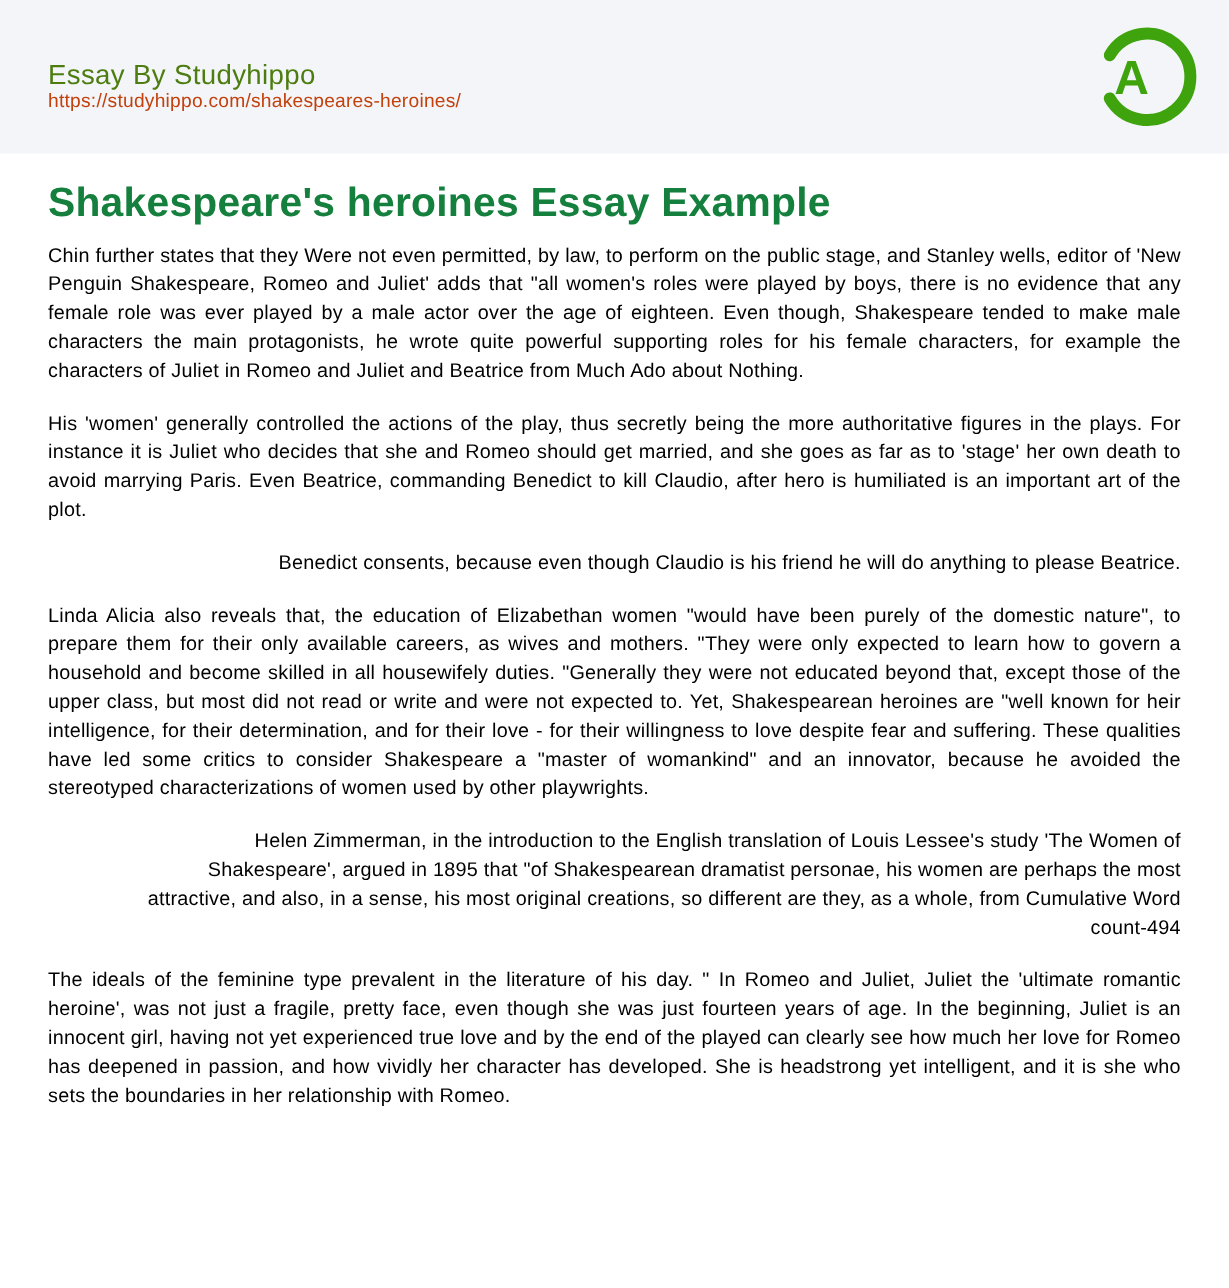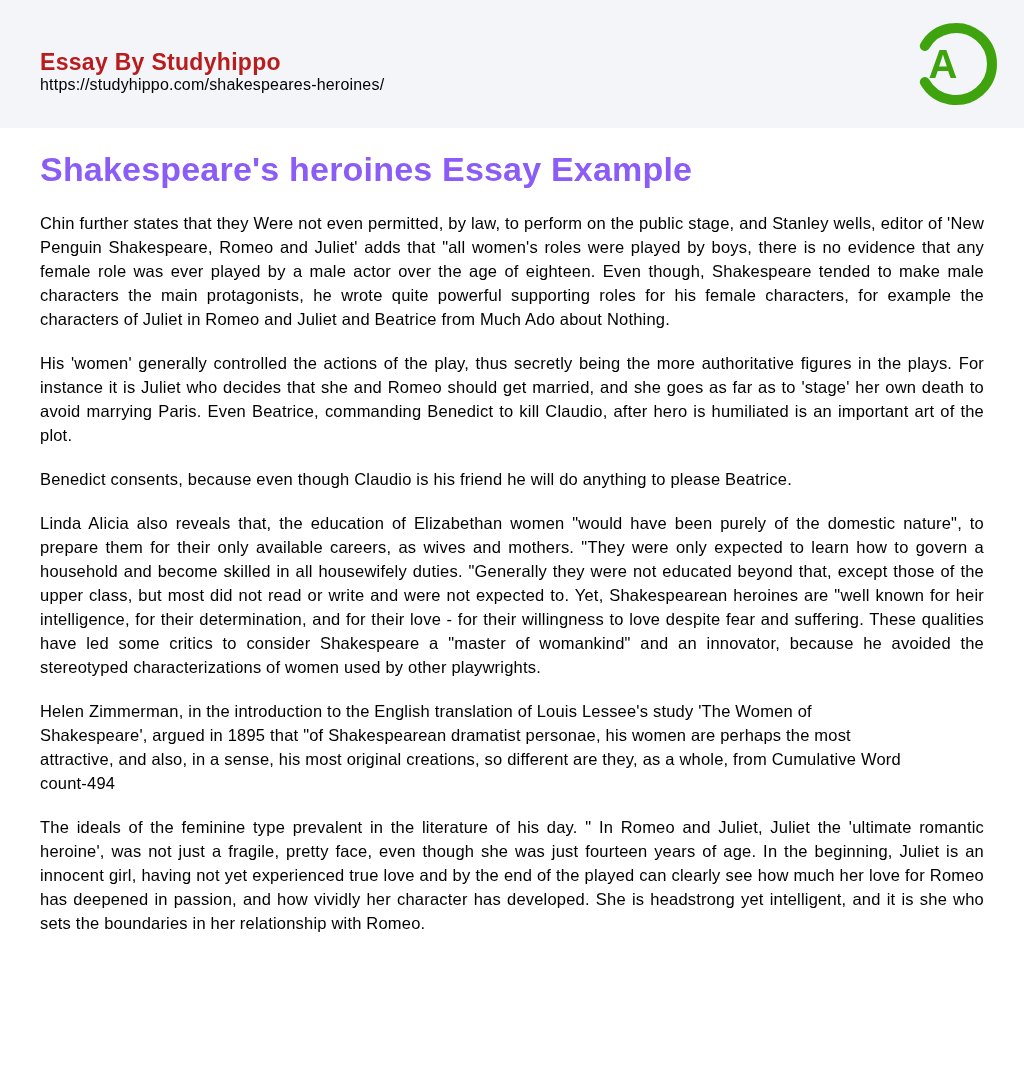--- a/index.html
+++ b/index.html
@@ -16,57 +16,57 @@
   .page-header {
     height: 128px;
     background: #f3f5f9;
     display: flex;
     justify-content: space-between;
     align-items: center;
     padding: 0 24px 0 40px;
   }
   .header-text { padding-top: 14px; }
   .site-title {
-    color: #b91c1c;
+    color: #4d7c0f;
     font-size: 23px;
-    font-weight: 700;
+    font-weight: 400;
     letter-spacing: 0.3px;
     margin-bottom: 0;
   }
   .essay-url {
-    color: #000000;
+    color: #c2410c;
     font-size: 16px;
     font-weight: 400;
     text-decoration: none;
     letter-spacing: 0.2px;
     display: inline-block;
   }
   .logo-svg { display: block; }
 
   
   .article {
     padding: 22px 40px 40px 40px;
   }
   .essay-title {
-    color: #8b5cf6;
+    color: #15803d;
     font-size: 34px;
     font-weight: 800;
     letter-spacing: 0.2px;
     line-height: 1.15;
-    margin-bottom: 22px;
+    margin-bottom: 12px;
   }
   .essay-paragraph {
     color: #000000;
     font-size: 16.5px;
     line-height: 24px;
     letter-spacing: 0.2px;
     text-align: justify;
     margin-bottom: 20px;
   }
-  .essay-paragraph.left { text-align: left; }
+  .essay-paragraph.left { text-align: right; }
   .essay-paragraph.preline { white-space: pre-line; }
   .essay-paragraph:last-child { margin-bottom: 0; }
 </style>
 </head>
 <body>
 
 <header class="page-header">
   <div class="header-text">
     <div class="site-title">Essay By Studyhippo</div>
     <a class="essay-url" href="#">https://studyhippo.com/shakespeares-heroines/</a>

